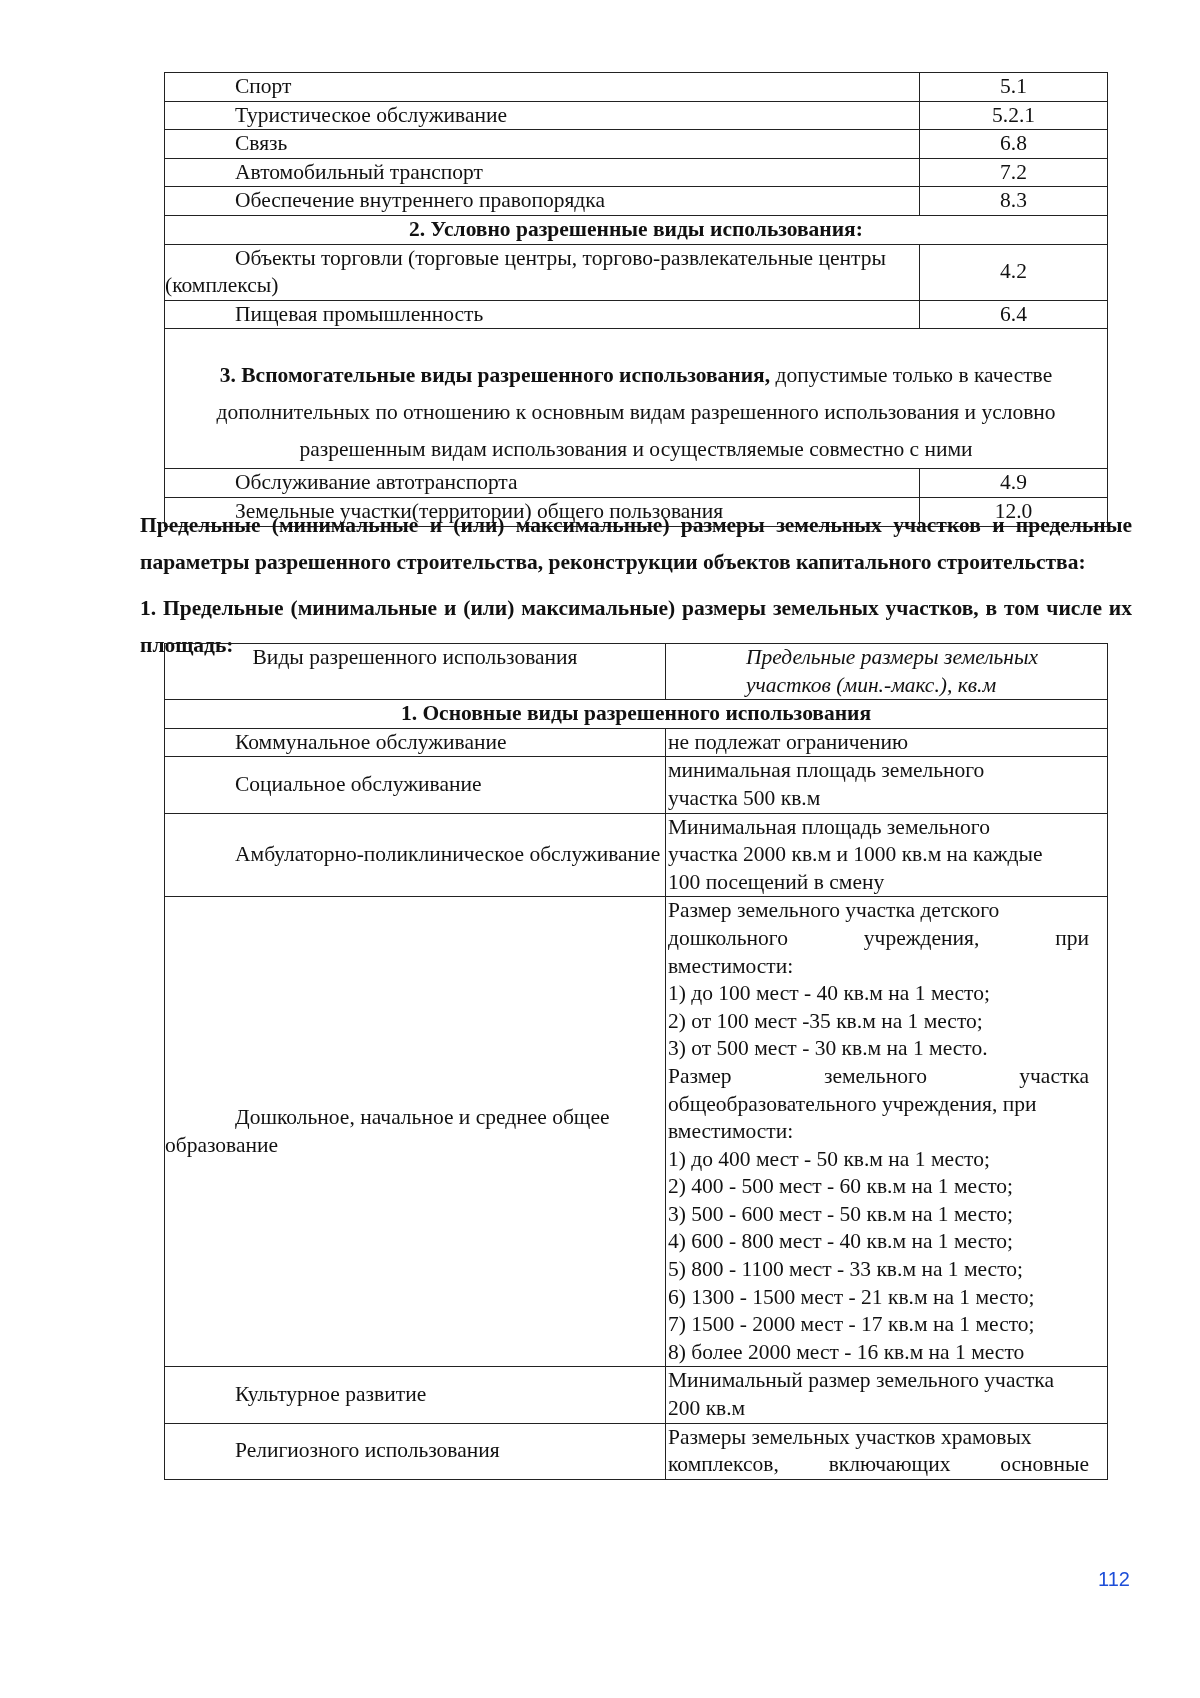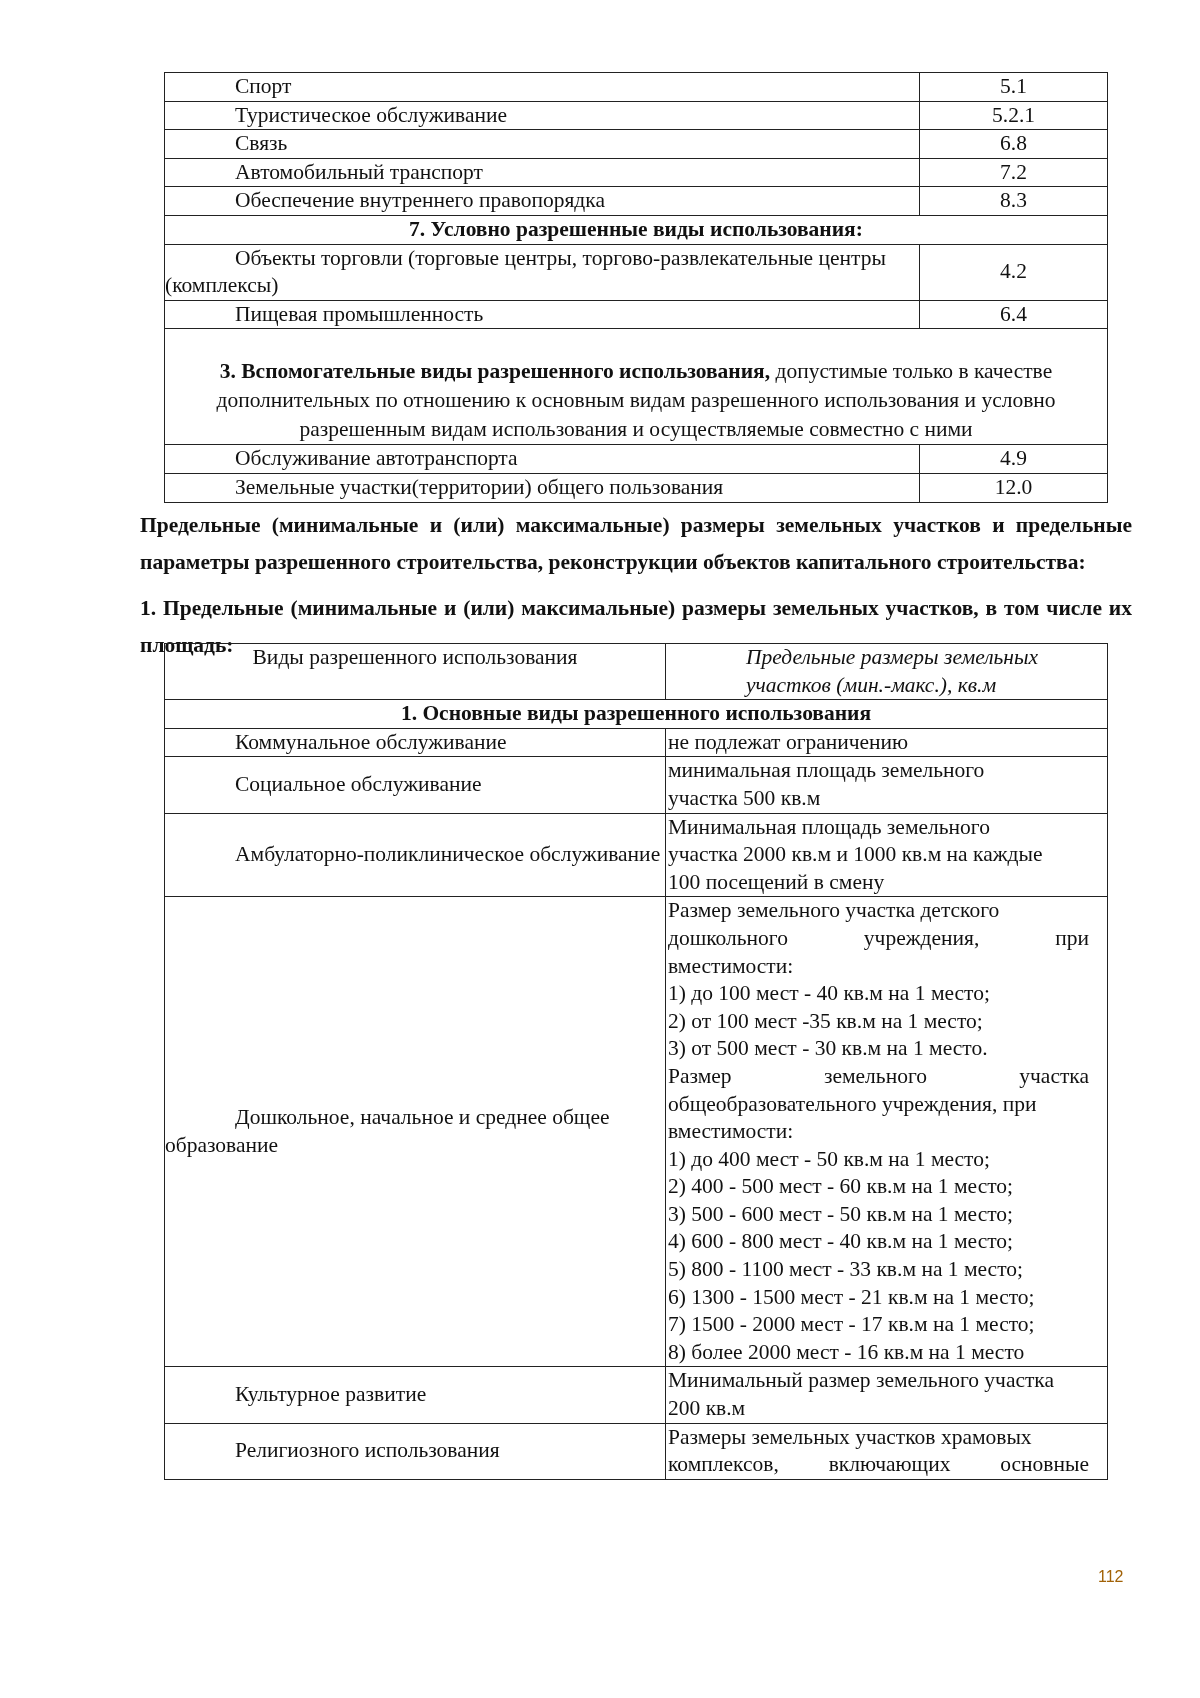--- a/index.html
+++ b/index.html
@@ -9,40 +9,40 @@
   table { border-collapse: collapse; position: absolute; table-layout: fixed; }
   td { border: 1.3px solid #222; padding: 0 2px; font-size: 21.5px; line-height: 27.6px; vertical-align: middle; }
 
   #t1 { left: 164px; top: 72px; width: 943px; }
   #t1 col.c1 { width: 755px; }
   #t1 col.c2 { width: 188px; }
   #t1 td.name { padding-left: 70px; }
   #t1 td.code { text-align: center; }
   #t1 td.sec { text-align: center; font-weight: bold; }
   #t1 td.name-wrap { padding-left: 0; text-indent: 70px; }
-  #t1 td.sec3 { text-align: center; padding-top: 28px; line-height: 29px; }
+  #t1 td.sec3 { text-align: center; padding-top: 28px; line-height: 37px; }
   #t1 td.sec3 b { font-weight: bold; }
 
   .para { position: absolute; left: 140px; width: 992px; font-weight: bold; font-size: 21.5px; line-height: 37px; text-align: justify; }
   #p1 { top: 507px; text-align-last: left; }
   #p2 { top: 590px; text-align-last: left; }
 
   #t2 { left: 164px; top: 643px; width: 943px; border-radius: 27px; }
   #t2 col.c1 { width: 501px; }
   #t2 col.c2 { width: 442px; }
   #t2 td.hdr { text-align: center; vertical-align: top; }
   #t2 td.hdr2 { text-align: left; padding-left: 80px; vertical-align: top; font-style: italic; }
   #t2 td.sec { text-align: center; font-weight: bold; }
   #t2 td.name { padding-left: 70px; }
   #t2 td.name-wrap { padding-left: 0; text-indent: 70px; }
   #t2 td.val { text-align: left; padding-left: 2px; padding-right: 18px; margin-left: 8px; }
   .line { display: block; }
   .jline { display: block; text-align: justify; text-align-last: justify; }
 
-  #page-number { position: absolute; left: 1098px; top: 1568px; font-family: "Liberation Sans", "DejaVu Sans", sans-serif; font-size: 16px; color: #a16207; }
+  #page-number { position: absolute; left: 1098px; top: 1568px; font-family: "Liberation Sans", "DejaVu Sans", sans-serif; font-size: 20px; color: #1d4ed8; }
 </style>
 </head>
 <body>
 
 <div class="page">
 
   <table id="t1">
     <colgroup>
         <col class="c1">
         <col class="c2">
@@ -62,21 +62,21 @@
       </tr>
       <tr>
         <td class="name">Автомобильный транспорт</td>
         <td class="code">7.2</td>
       </tr>
       <tr>
         <td class="name">Обеспечение внутреннего правопорядка</td>
         <td class="code">8.3</td>
       </tr>
       <tr>
-        <td class="sec" colspan="2">7. Условно разрешенные виды использования:</td>
+        <td class="sec" colspan="2">2. Условно разрешенные виды использования:</td>
       </tr>
       <tr>
         <td class="name-wrap">Объекты торговли (торговые центры, торгово-развлекательные центры (комплексы)</td>
         <td class="code">4.2</td>
       </tr>
       <tr>
         <td class="name">Пищевая промышленность</td>
         <td class="code">6.4</td>
       </tr>
       <tr>

